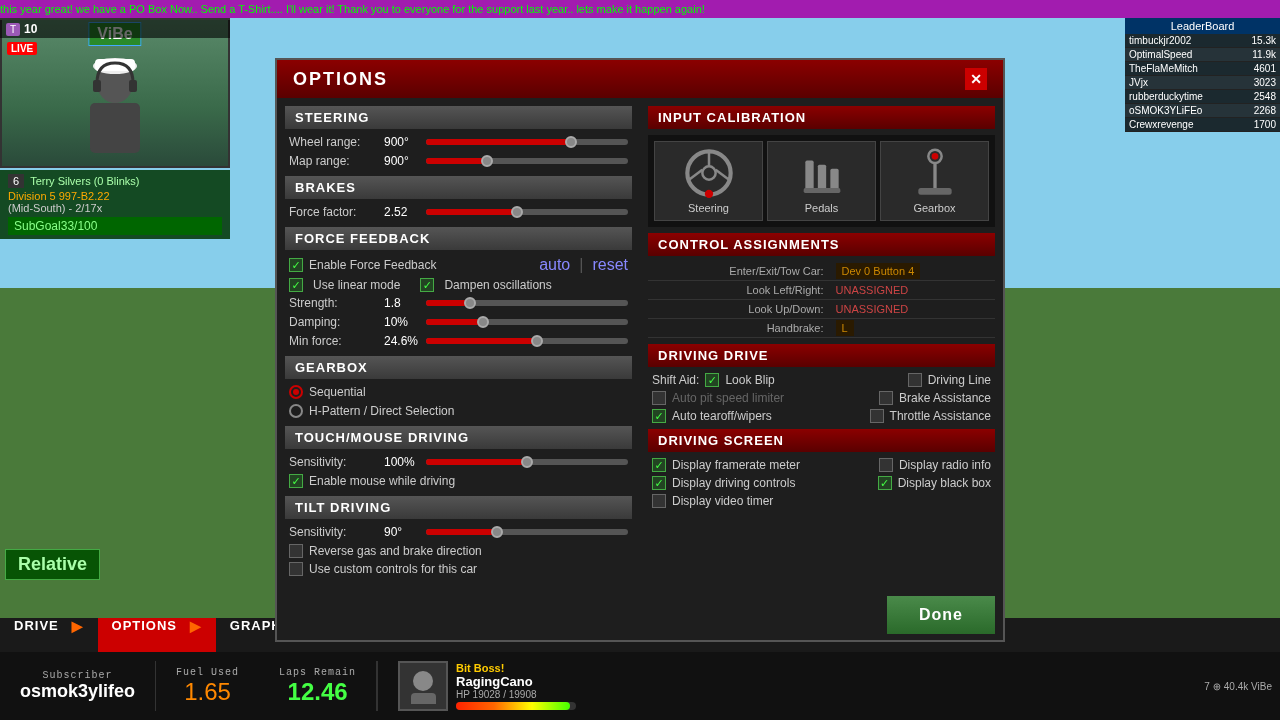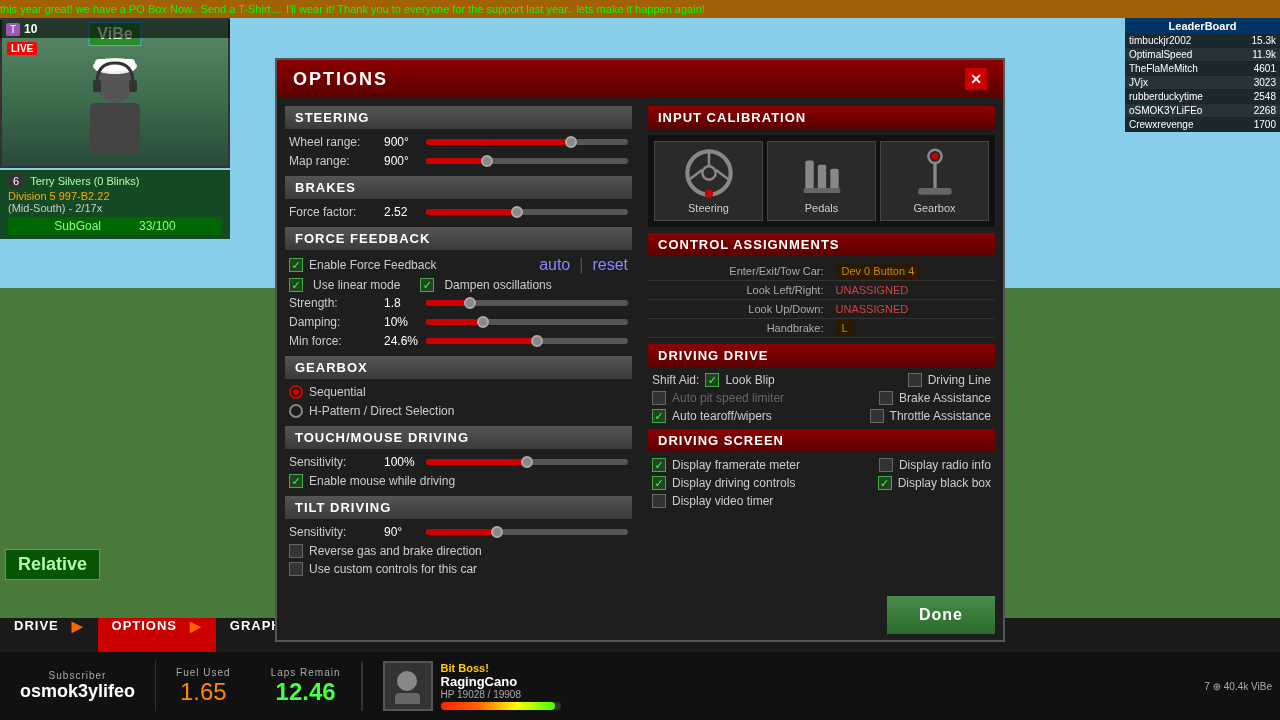--- a/index.html
+++ b/index.html
@@ -19,21 +19,21 @@
       background: linear-gradient(180deg, #87CEEB 0%, #87CEEB 40%, #4a7a3a 40%, #4a7a3a 100%);
     }
 
     
     .ticker-bar {
       position: absolute;
       top: 0;
       left: 0;
       right: 0;
       height: 18px;
-      background: #a16207;
+      background: #a21caf;
       display: flex;
       align-items: center;
       overflow: hidden;
     }
     .ticker-text {
       color: #00ff00;
       font-size: 11px;
       white-space: nowrap;
       animation: scroll 20s linear infinite;
     }
@@ -105,22 +105,21 @@
       color: #ffaa00;
       font-size: 11px;
     }
     .subgoal-bar {
       background: #006600;
       color: #88ff88;
       font-size: 12px;
       padding: 2px 6px;
       margin-top: 3px;
       display: flex;
-      justify-content: center;
-      gap: 38px;
+      justify-content: flex-start;
     }
 
     
     .relative-badge {
       position: absolute;
       bottom: 140px;
       left: 5px;
       background: rgba(0,80,0,0.9);
       border: 1px solid #4a4;
       color: #aaffaa;
@@ -177,20 +176,21 @@
       flex-direction: column;
       align-items: center;
       justify-content: center;
       padding: 0 20px;
       height: 100%;
     }
     .bottom-label {
       color: #aaa;
       font-size: 10px;
       letter-spacing: 1px;
+      font-family: Liberation Mono, monospace;
     }
     .bottom-value {
       color: white;
       font-size: 18px;
       font-weight: bold;
     }
     .bottom-value.green { color: #44ff44; }
     .bottom-value.orange { color: #ff8800; }
     .divider-v {
       width: 1px;
@@ -204,21 +204,21 @@
       right: 0;
       top: 18px;
       width: 155px;
       background: rgba(0,0,0,0.8);
       z-index: 2;
     }
     .lb-title {
       background: #003366;
       color: white;
       font-size: 11px;
-      font-weight: bold;
+      font-weight: normal;
       text-align: center;
       padding: 2px;
     }
     .lb-row {
       display: flex;
       justify-content: space-between;
       color: white;
       font-size: 10px;
       padding: 1px 4px;
       border-bottom: 1px solid #222;

